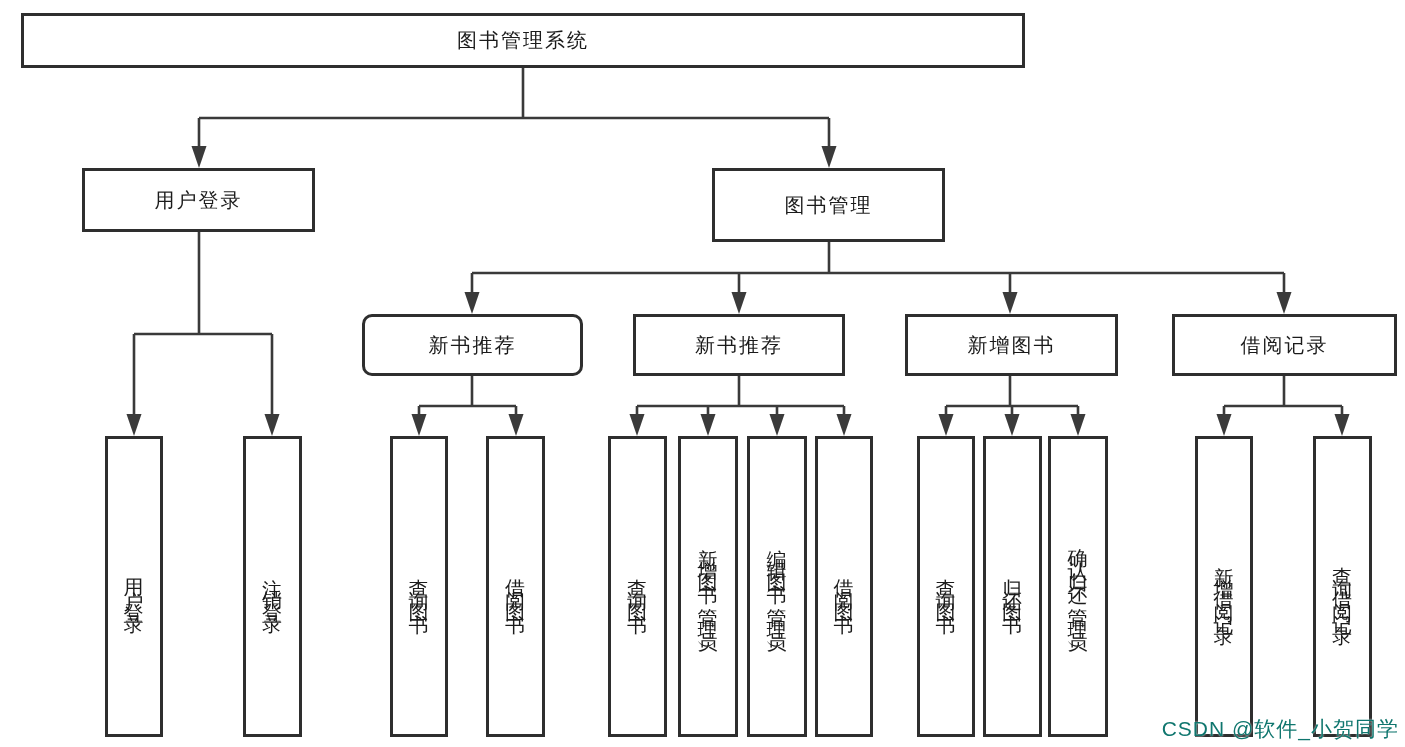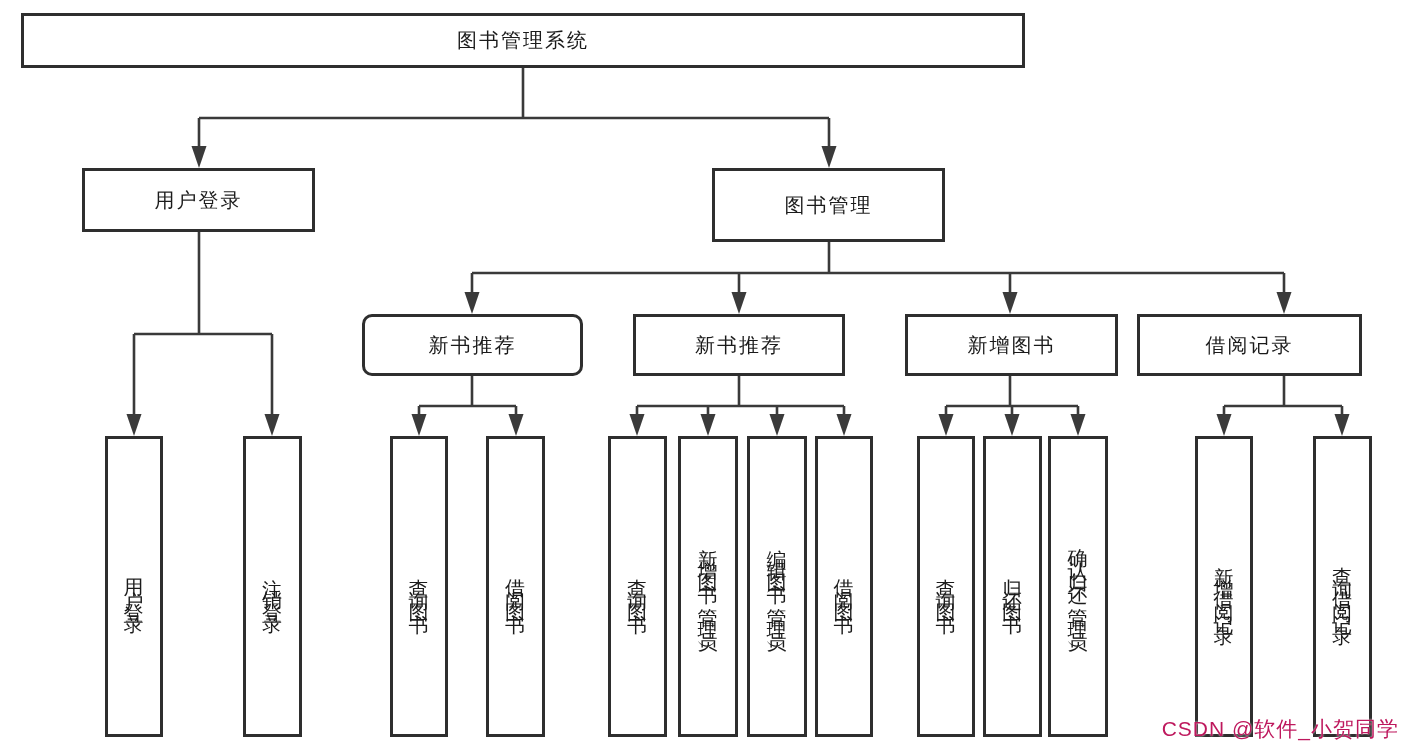--- a/index.html
+++ b/index.html
@@ -36,21 +36,21 @@
     font-size: 20px;
     letter-spacing: 12px;
     line-height: 1.1;
     color: #1b1b1b;
   }
   .watermark {
     position: absolute;
     right: 6px;
     bottom: 4px;
     font-size: 21px;
-    color: #be185d;
+    color: #0f766e;
     letter-spacing: 1px;
     z-index: 3;
     text-shadow: 0 0 2px #ffffff;
   }
 </style>
 </head>
 <body>
 
 <div class="canvas">
 
@@ -114,21 +114,21 @@
 
   <div class="box" style="left:362px; top:314px; width:221px; height:62px;border-radius:10px;">
     <span>新书推荐</span>
   </div>
   <div class="box" style="left:633px; top:314px; width:212px; height:62px;">
     <span>新书推荐</span>
   </div>
   <div class="box" style="left:905px; top:314px; width:213px; height:62px;">
     <span>新增图书</span>
   </div>
-  <div class="box" style="left:1137px; top:314px; width:225px; height:62px;">
+  <div class="box" style="left:1172px; top:314px; width:225px; height:62px;">
     <span>借阅记录</span>
   </div>
 
   <div class="box leaf" style="left:105px; top:436px; width:58px; height:301px;">
     <span class="vtext">用户登录</span>
   </div>
   <div class="box leaf" style="left:243px; top:436px; width:59px; height:301px;">
     <span class="vtext">注销登录</span>
   </div>
 

